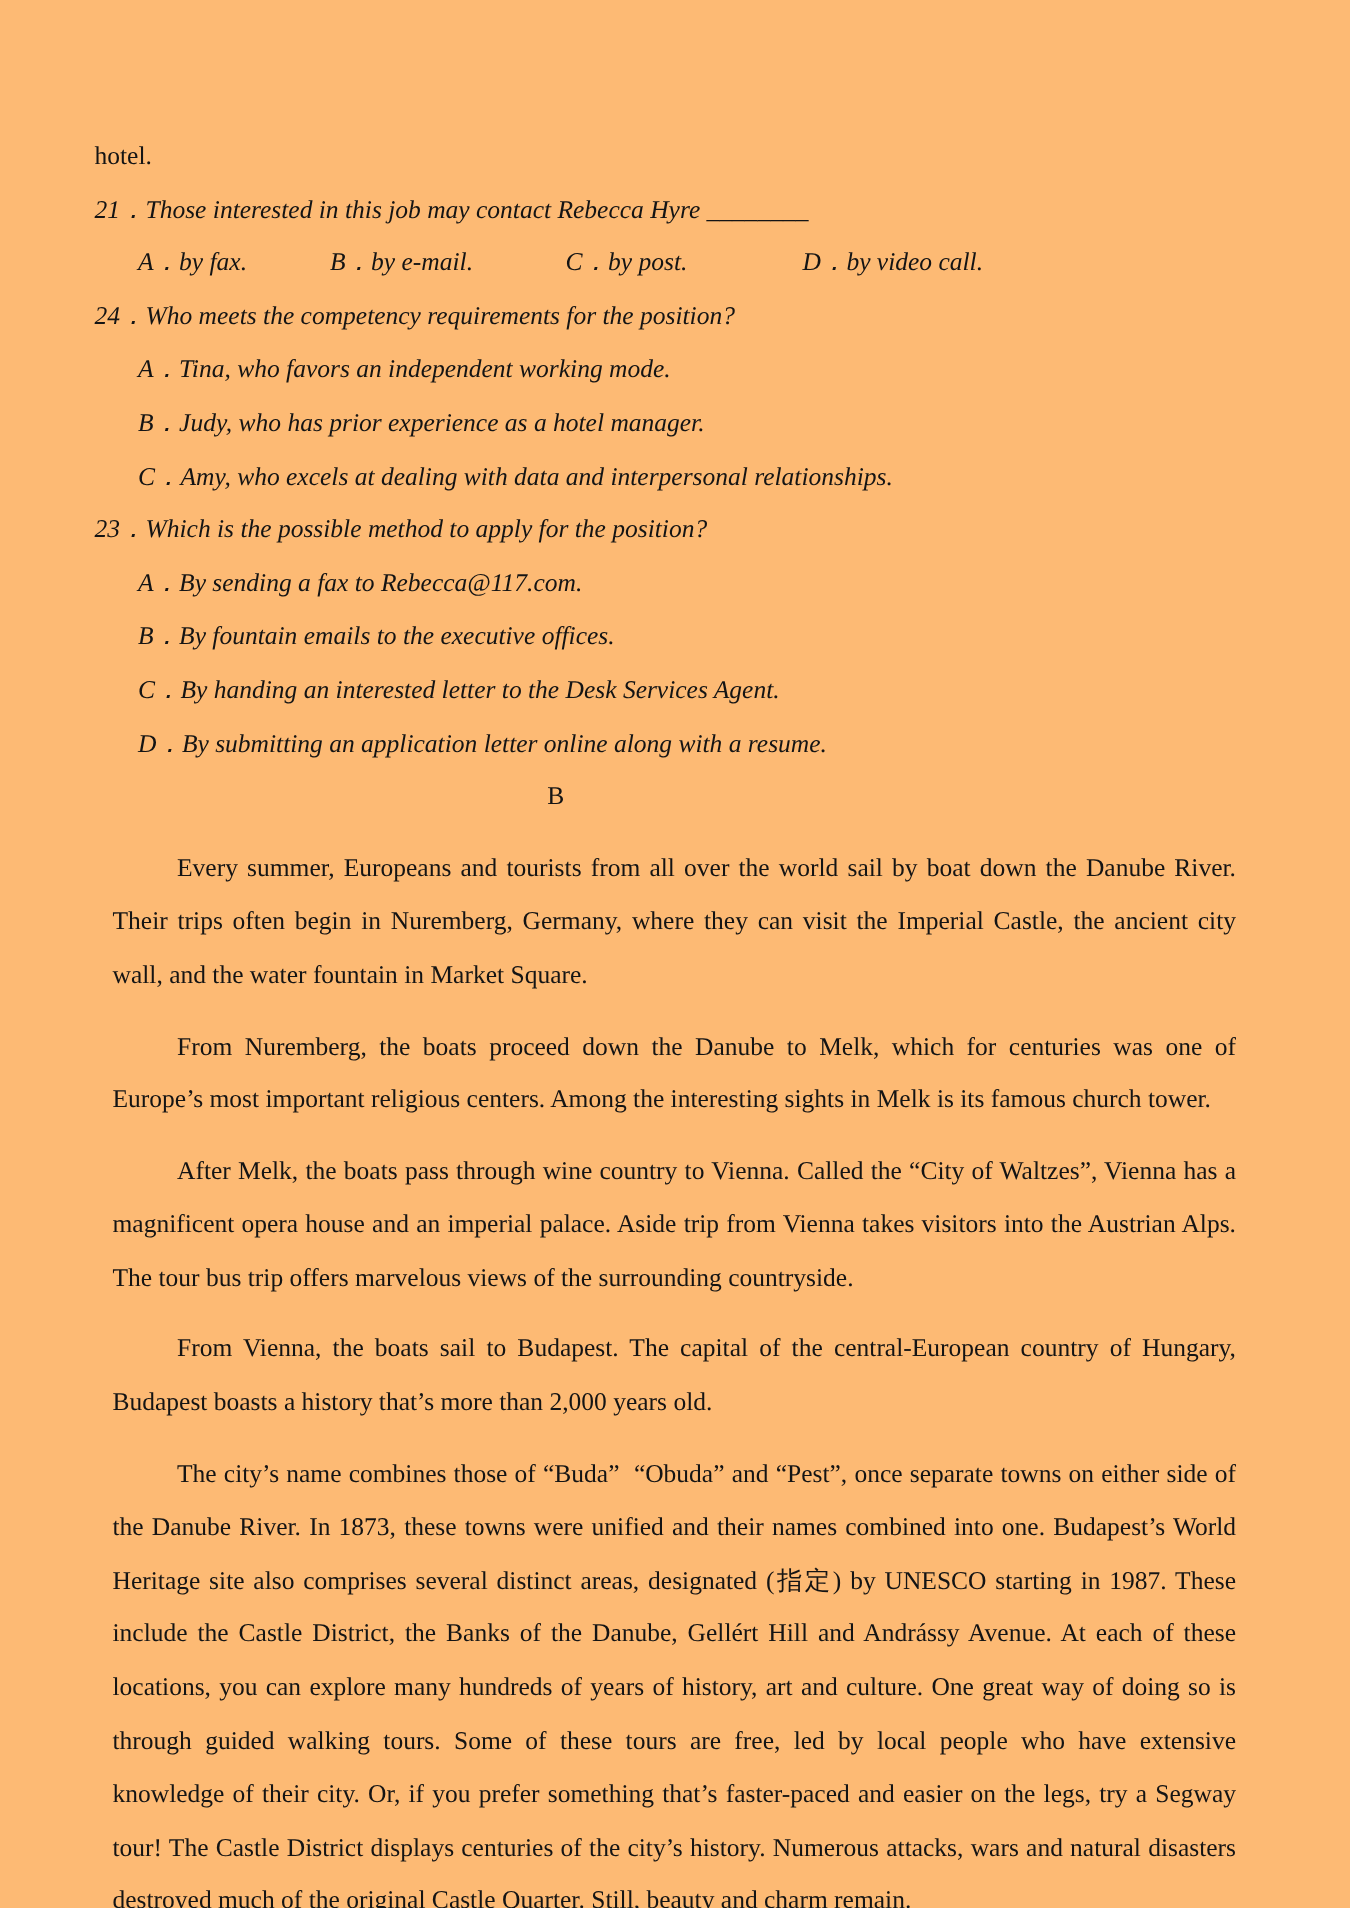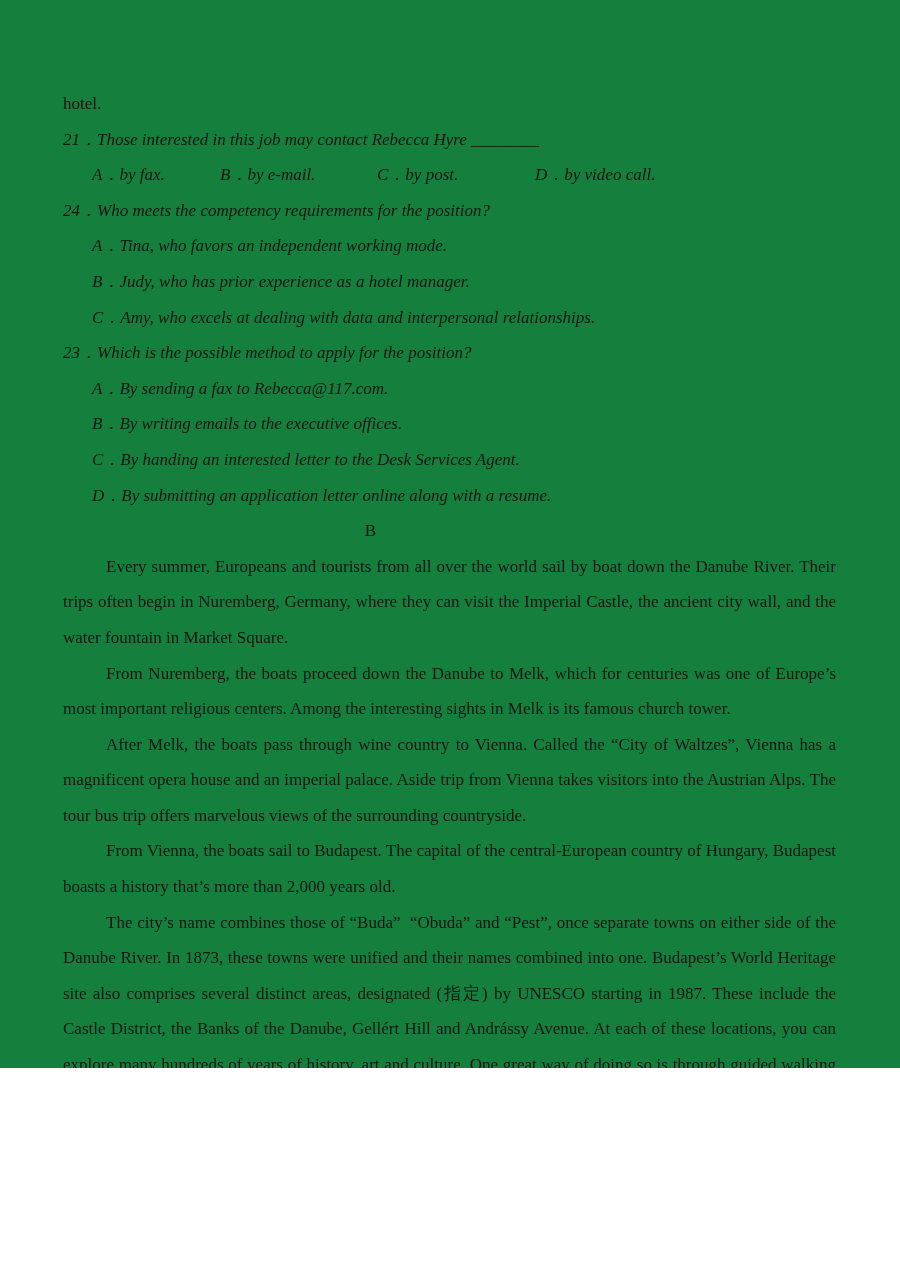--- a/index.html
+++ b/index.html
@@ -10,25 +10,25 @@
   body {
     width: 900px;
     height: 1272px;
     font-family: "Liberation Serif", "DejaVu Serif", serif;
     font-size: 17px;
     color: #141414;
   }
   .page {
     position: relative;
     width: 900px;
-    height: 1068px;
+    height: 1272px;
     box-sizing: border-box;
     padding: 86px 64px 0 63px;
     overflow: hidden;
-    background: #15803d;
+    background: #fdba74;
   }
   .line {
     line-height: 35.6px;
   }
   .question { margin: 0; font-style: italic; }
   .q-line {
     line-height: 35.6px;
     white-space: nowrap;
   }
   .q-num { }
@@ -46,21 +46,21 @@
     position: absolute;
     top: 0;
     white-space: nowrap;
   }
   .section-label {
     line-height: 35.6px;
     text-align: center;
     margin-right: 158px;
   }
   .passage p {
-    margin: 0;
+    margin: 12px;
     text-indent: 43px;
     text-align: justify;
     line-height: 35.6px;
   }
   .footer {
     position: absolute;
     left: 63px;
     right: 64px;
     top: 1218px;
     line-height: 35.6px;
@@ -87,21 +87,21 @@
       </div>
       <div class="question">
         <div class="q-line"><span class="q-num">24．</span><span>Who meets the competency requirements for the position?</span></div>
         <div class="opt-line"><span>A．</span><span>Tina, who favors an independent working mode.</span></div>
         <div class="opt-line"><span>B．</span><span>Judy, who has prior experience as a hotel manager.</span></div>
         <div class="opt-line"><span>C．</span><span>Amy, who excels at dealing with data and interpersonal relationships.</span></div>
       </div>
       <div class="question">
         <div class="q-line"><span class="q-num">23．</span><span>Which is the possible method to apply for the position?</span></div>
         <div class="opt-line"><span>A．</span><span>By sending a fax to Rebecca@117.com.</span></div>
-        <div class="opt-line"><span>B．</span><span>By writing emails to the executive offices.</span></div>
+        <div class="opt-line"><span>B．</span><span>By fountain emails to the executive offices.</span></div>
         <div class="opt-line"><span>C．</span><span>By handing an interested letter to the Desk Services Agent.</span></div>
         <div class="opt-line"><span>D．</span><span>By submitting an application letter online along with a resume.</span></div>
       </div>
     </div>
 
   <div class="section-label">B</div>
 
   <div id="passage" class="passage">
       <p>Every summer, Europeans and tourists from all over the world sail by boat down the Danube River. Their trips often begin in Nuremberg, Germany, where they can visit the Imperial Castle, the ancient city wall, and the water fountain in Market Square.</p>
       <p>From Nuremberg, the boats proceed down the Danube to Melk, which for centuries was one of Europe’s most important religious centers. Among the interesting sights in Melk is its famous church tower.</p>

